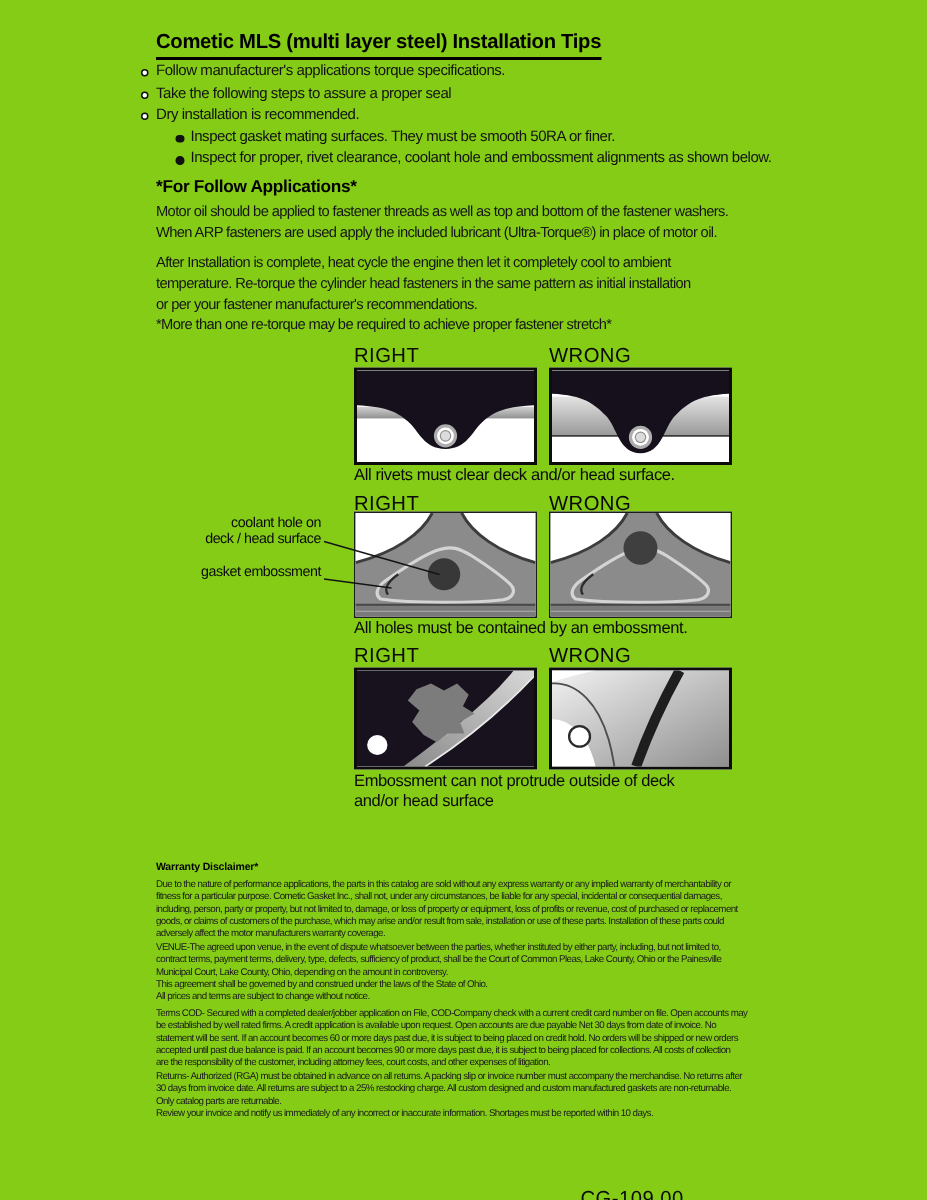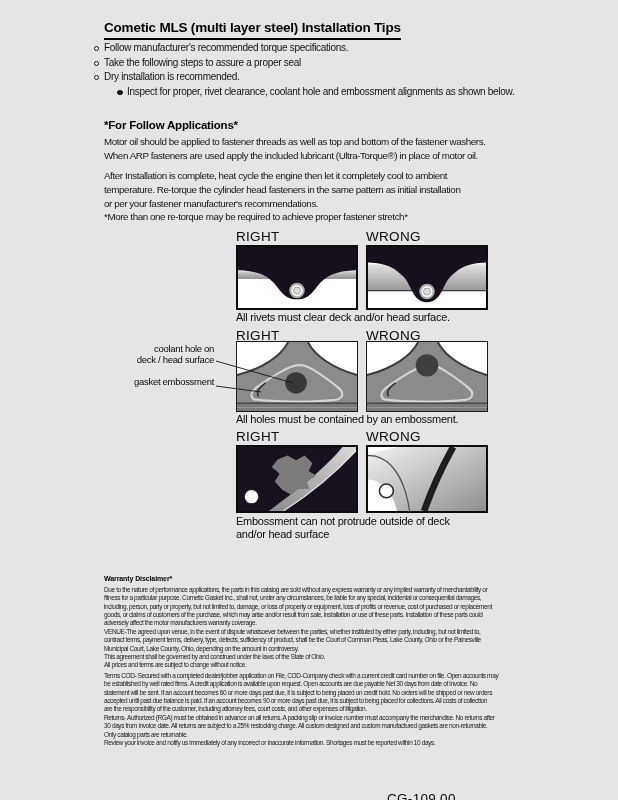--- a/index.html
+++ b/index.html
@@ -1,17 +1,17 @@
 <!DOCTYPE html>
 <html><head>
 <meta charset="utf-8">
 <style>
   html,body { margin:0; padding:0; background:#ffffff; }
   .page {
-    position:relative; width:618px; height:800px; background:#e5e5e5;
+    position:relative; width:618px; height:800px; background:#84cc16;
     font-family:"Liberation Sans", sans-serif; color:#121212; overflow:hidden;
   }
   .abs { position:absolute; }
 
   .title {
     left:104px; top:20px; font-size:13.5px; font-weight:bold; letter-spacing:-0.2px;
     color:#000; border-bottom:2px solid #000; padding-bottom:3px; white-space:nowrap; display:inline-block;
   }
 
   .bullets { left:94px; top:41px; width:460px; font-size:10px; letter-spacing:-0.3px; }
@@ -43,23 +43,24 @@
   .overlay { left:0; top:0; width:618px; height:800px; pointer-events:none; z-index:5; }
 </style>
 </head>
 <body>
 
 <div class="page">
 
   <div class="abs title">Cometic MLS (multi layer steel) Installation Tips</div>
 
   <div class="abs bullets">
-    <div class="b">Follow manufacturer's recommended torque specifications.</div>
+    <div class="b">Follow manufacturer's applications torque specifications.</div>
     <div class="b">Take the following steps to assure a proper seal</div>
     <div class="b">Dry installation is recommended.</div>
+    <div class="b sub">Inspect gasket mating surfaces.  They must be smooth 50RA or finer.</div>
     <div class="b sub">Inspect for proper, rivet clearance, coolant hole and embossment alignments as shown below.</div>
   </div>
 
   <div class="abs h2" style="left:104px; top:119px;">*For Follow Applications*</div>
   <div class="abs para" style="left:104px; top:135px; width:450px;">Motor oil should be applied to fastener threads as well as top and bottom of the fastener washers.
 When ARP fasteners are used apply the included lubricant (Ultra-Torque®) in place of motor oil.</div>
   <div class="abs para" style="left:104px; top:169px; width:450px;">After Installation is complete, heat cycle the engine then let it completely cool to ambient
 temperature. Re-torque the cylinder head fasteners in the same pattern as initial installation
 or per your fastener manufacturer's recommendations.</div>
   <div class="abs para" style="left:104px; top:210px; width:450px;">*More than one re-torque may be required to achieve proper fastener stretch*</div>

